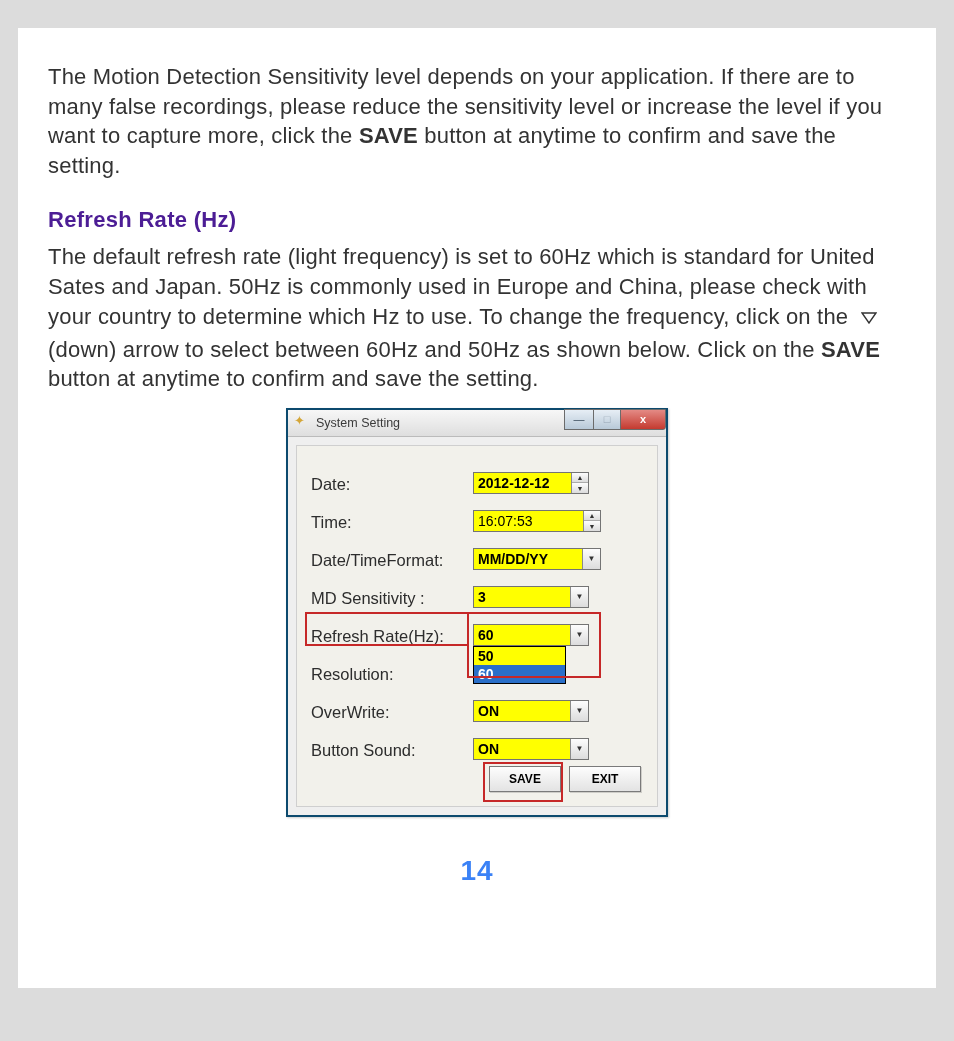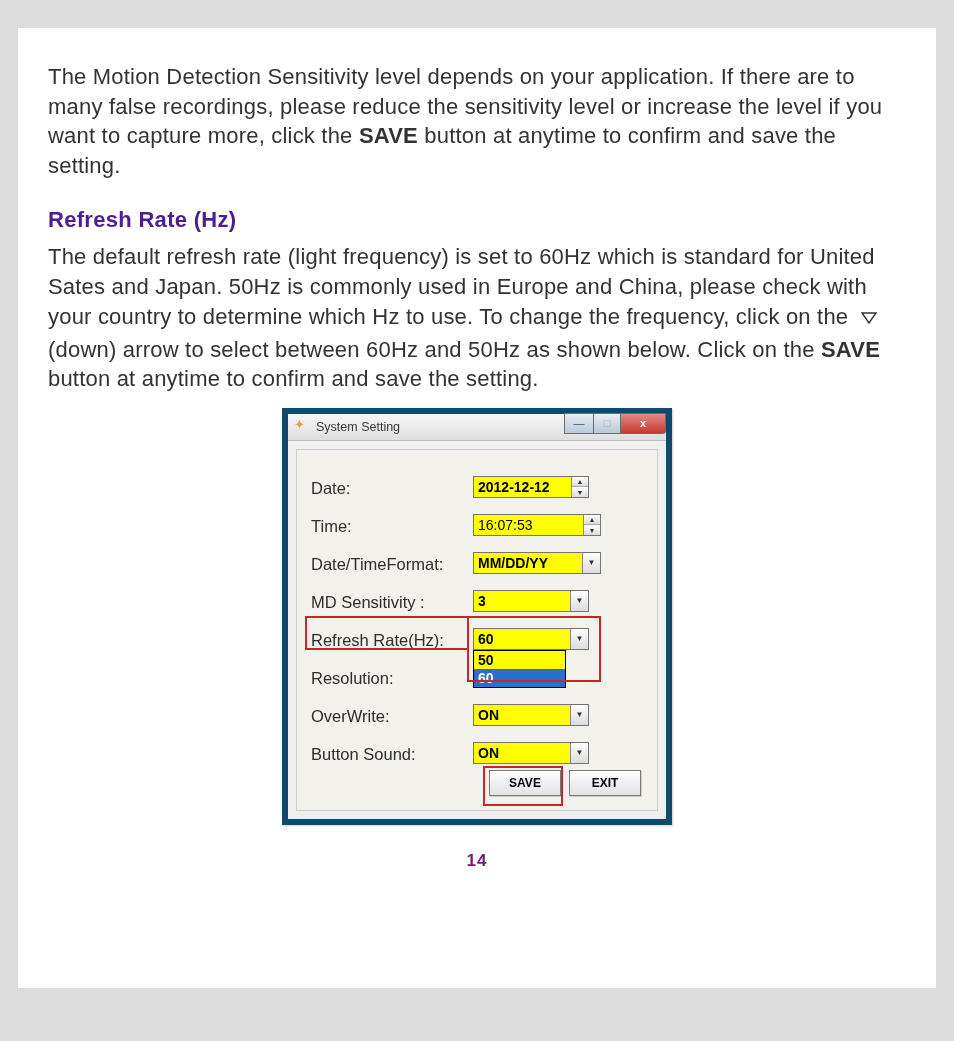--- a/index.html
+++ b/index.html
@@ -42,21 +42,21 @@
   .tri {
     display: inline-block;
     vertical-align: middle;
     margin: 0 6px 3px 6px;
   }
 
   
   .dialog-wrap {
     width: 378px;
     margin: 14px auto 0 auto;
-    border: 6px solid #0c4a6e;
+    border: 2px solid #0c4a6e;
     background: #efefef;
     box-shadow: 1px 1px 2px rgba(0,0,0,0.2);
   }
   .dlg-titlebar {
     height: 26px;
     background: linear-gradient(to bottom, #f7f7f7, #dedede);
     border-bottom: 1px solid #bbb;
     display: flex;
     align-items: center;
     position: relative;
@@ -225,25 +225,25 @@
     font-weight: bold;
     font-size: 12px;
     display: flex;
     align-items: center;
     justify-content: center;
     box-shadow: 1px 1px 0 rgba(0,0,0,0.15);
   }
 
   .page-number {
     text-align: center;
-    font-size: 17px;
+    font-size: 28px;
     font-weight: 700;
-    color: #701a75;
+    color: #3b82f6;
     letter-spacing: 1px;
-    margin-top: 26px;
+    margin-top: 38px;
   }
 </style>
 </head>
 <body>
 
 <div class="page">
   <div class="sheet">
 
     <div class="body-text">
       <p class="para1">

